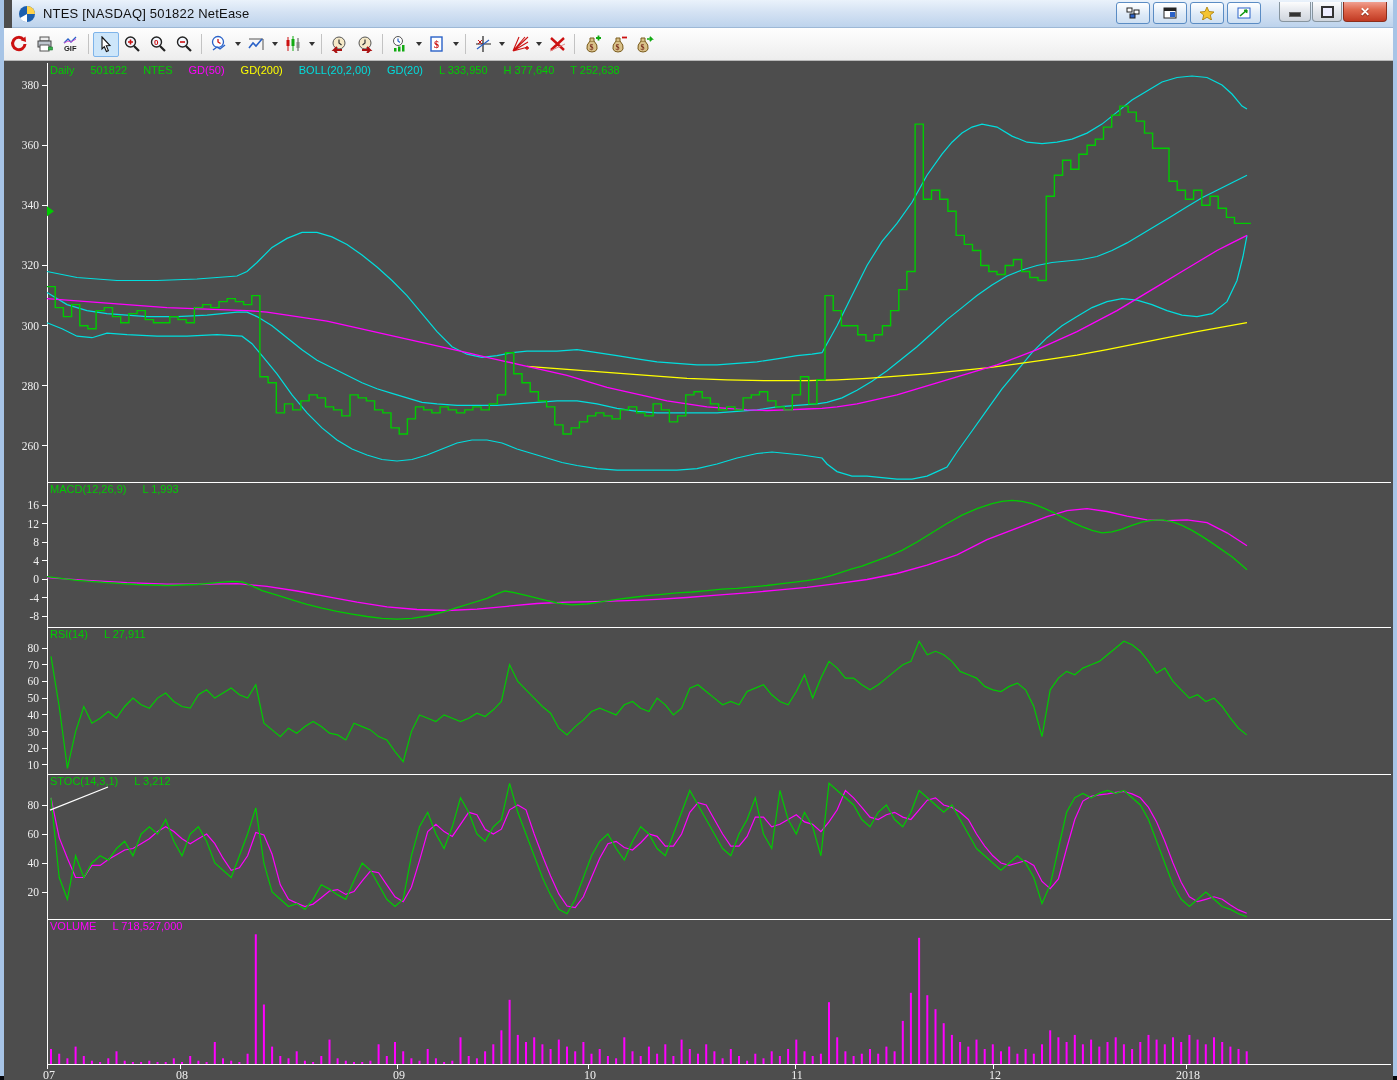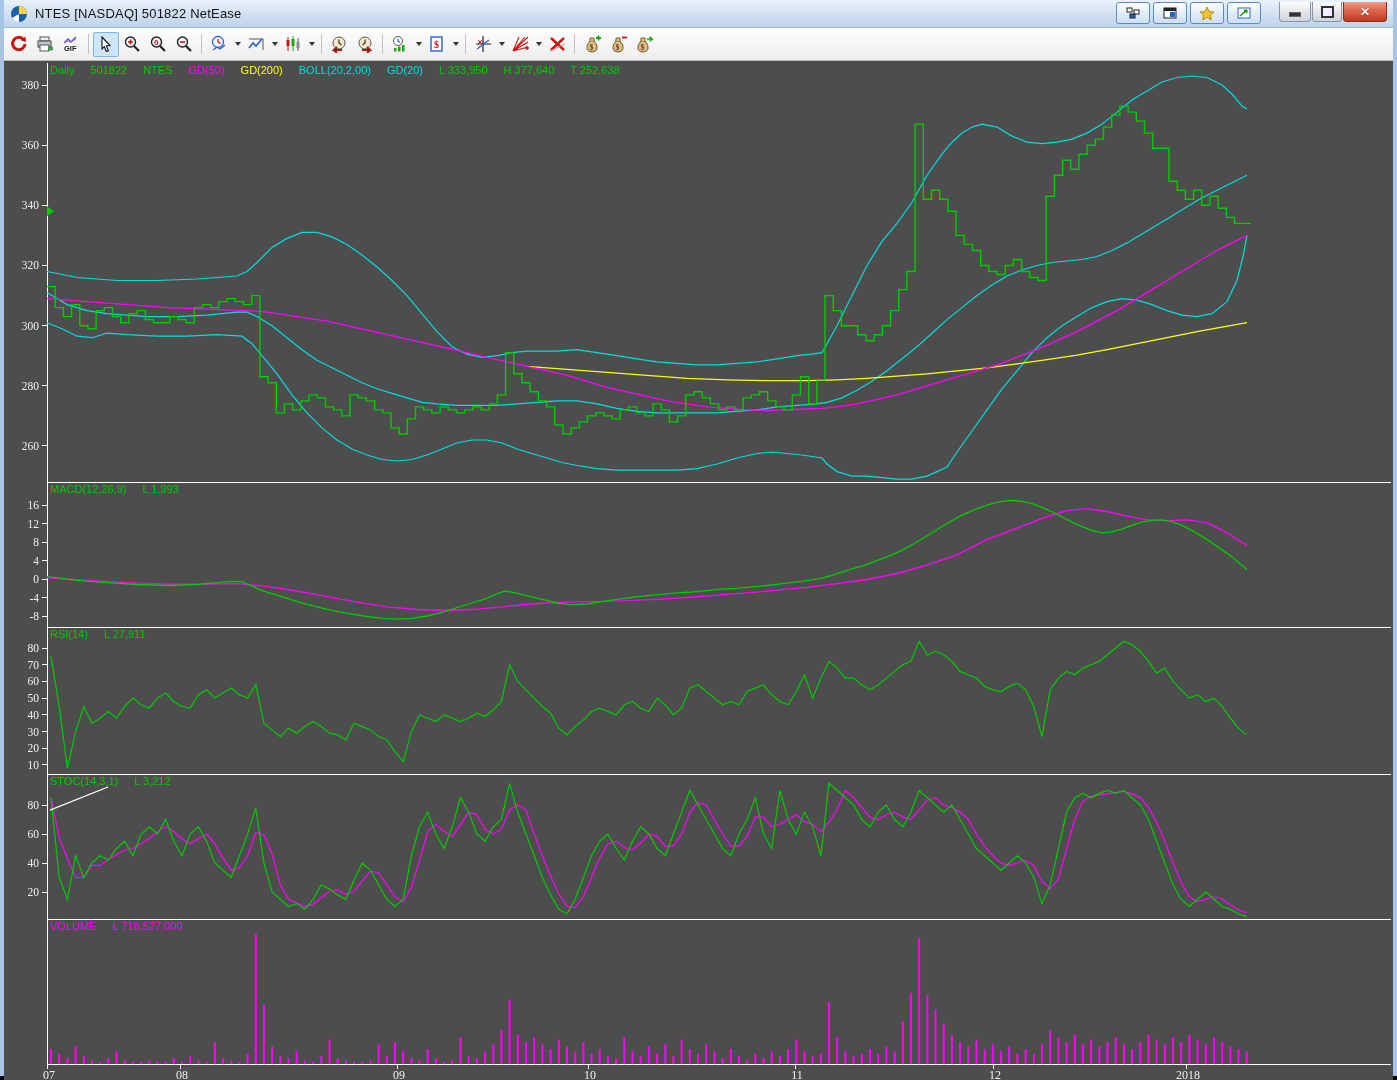--- a/index.html
+++ b/index.html
@@ -1,21 +1,21 @@
 <!DOCTYPE html>
 <html><head>
 <meta charset="utf-8">
 <style>
   html,body{margin:0;padding:0;width:1397px;height:1080px;background:#05060c;overflow:hidden;
     font-family:"Liberation Sans",sans-serif;}
   .window{width:1389px;height:1072px;border-left:4px solid #a7c4e6;border-right:4px solid #a7c4e6;
     border-bottom:4px solid #a7c4e6;box-sizing:content-box;background:#4d4d4d;}
   
   .titlebar{height:28px;background:linear-gradient(#eaf2fb 0%,#d4e2f3 45%,#bdd3ec 100%);
-    display:flex;align-items:center;position:relative;border-bottom:1px solid #9db8d6;box-sizing:border-box;}
+    display:flex;align-items:center;position:relative;border-bottom:1px solid #9db8d6;box-sizing:border-box;margin-left:8px;}
   .app-icon{width:18px;height:18px;margin:0 7px 0 6px;display:inline-block;}
   .title-text{font-size:13px;color:#111;letter-spacing:.2px;}
   .tb-right{position:absolute;right:6px;top:2px;display:flex;align-items:flex-start;}
   .feat-btn{width:32px;height:20px;margin-right:3px;border:1px solid #5a8cc4;border-radius:3px;
     background:linear-gradient(#ffffff,#dcE9f7 60%,#cfe0f2);display:flex;align-items:center;justify-content:center;cursor:default;}
   .win-btns{display:flex;margin-left:14px;}
   .win-btn{height:19px;border:1px solid #87959f;border-top:none;border-radius:0 0 4px 4px;
     background:linear-gradient(#fdfdfd,#e6e9ee 45%,#cfd5dd);display:flex;align-items:center;justify-content:center;
     margin-left:1px;color:#222;}
   .win-btn.min{width:30px;}

